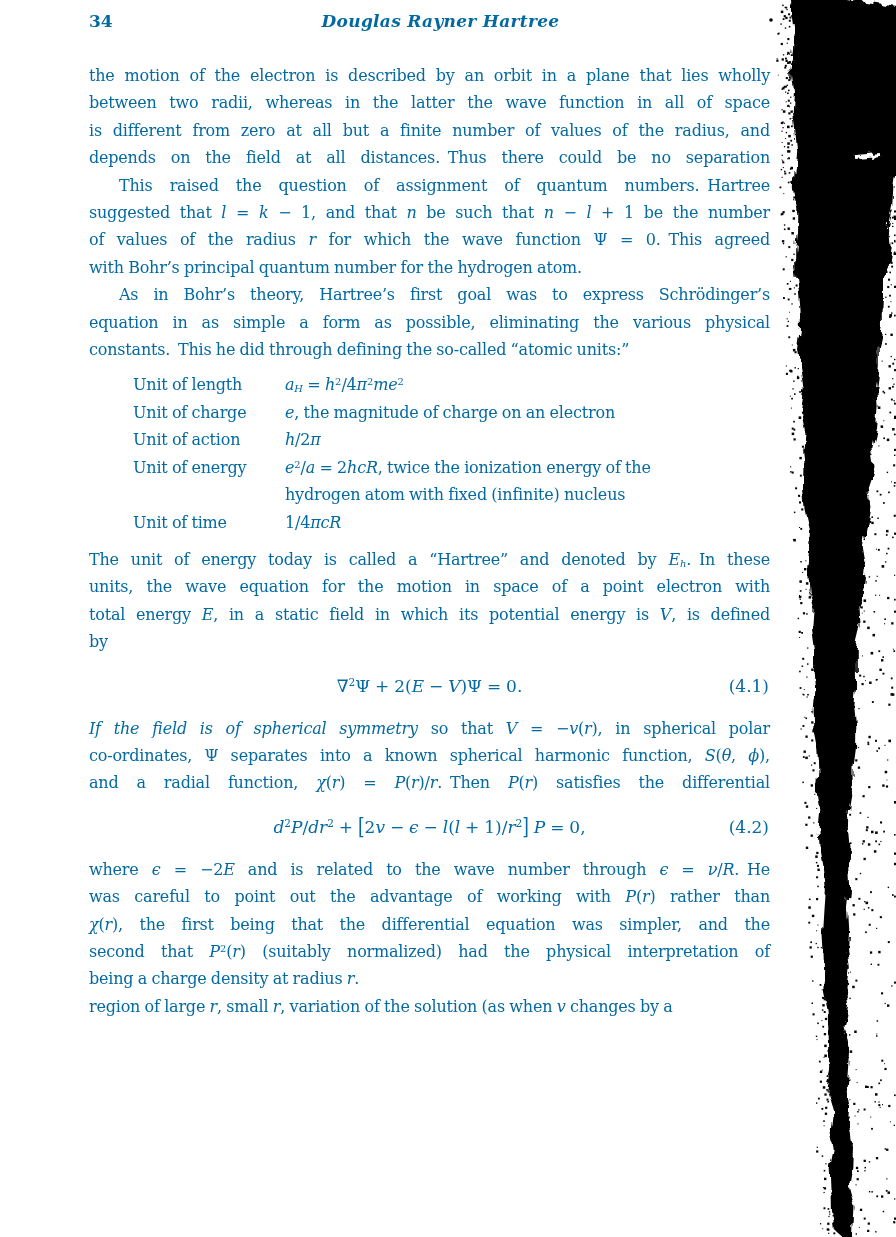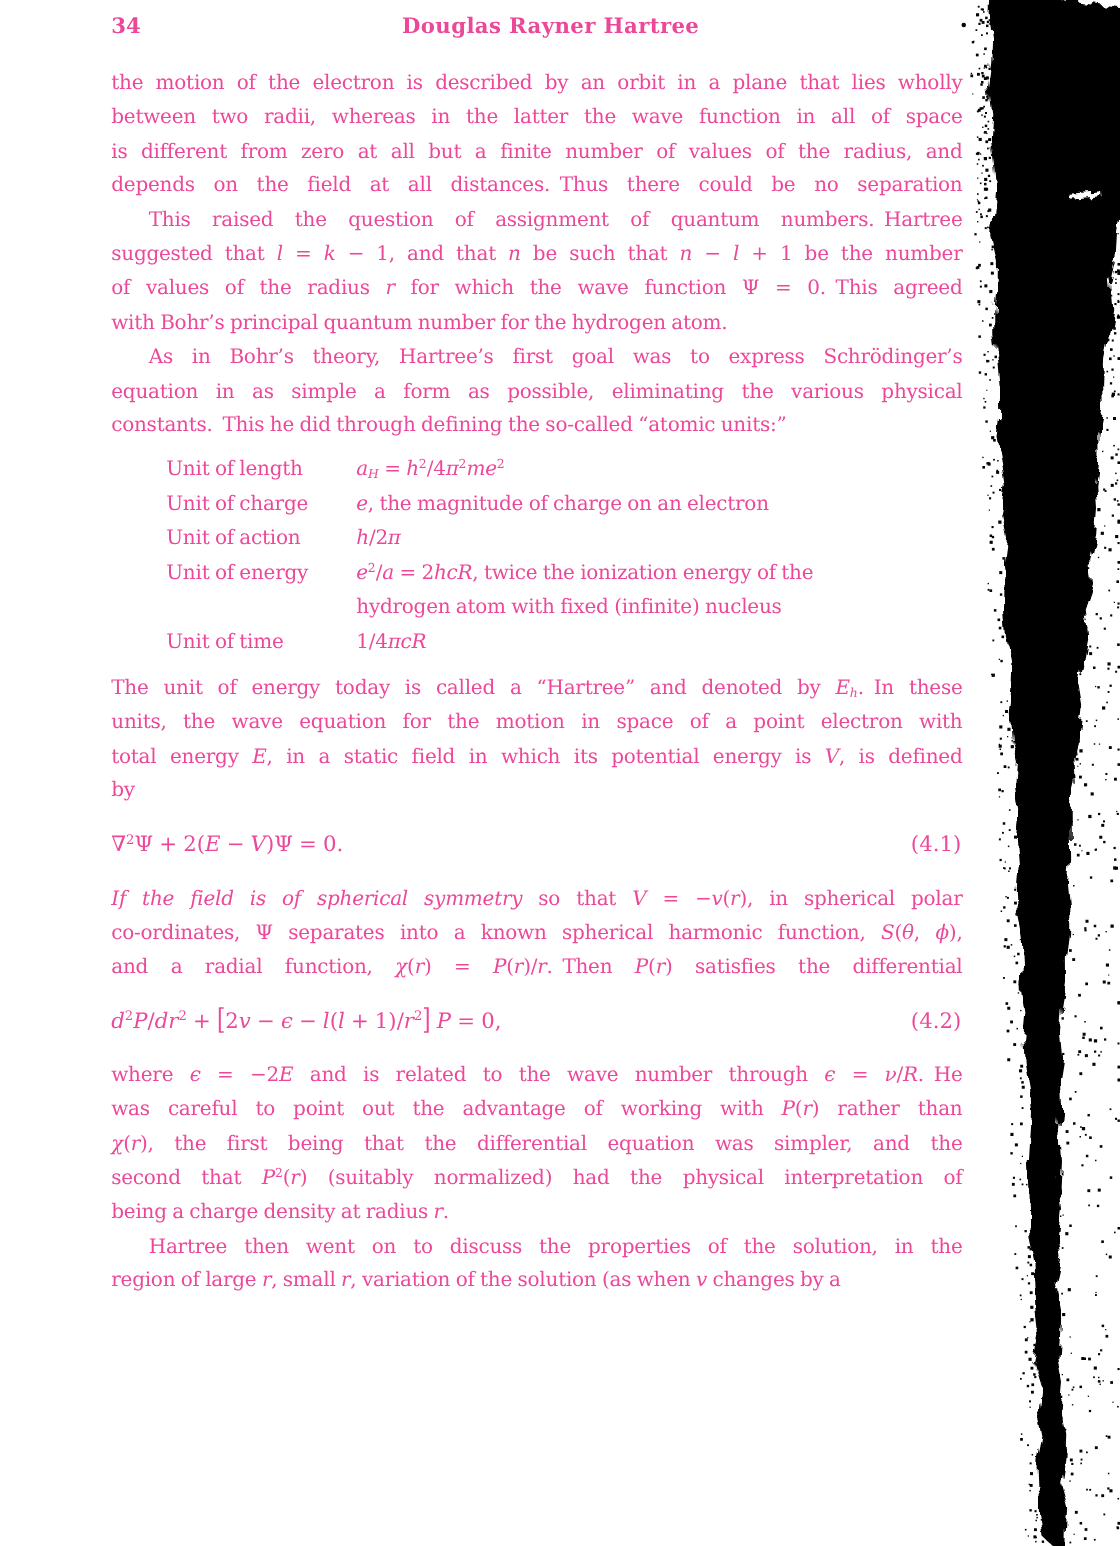--- a/index.html
+++ b/index.html
@@ -2,53 +2,53 @@
 <html><head>
 <meta charset="utf-8">
 <style>
   html,body{margin:0;padding:0;background:#ffffff;}
   #page{
     position:relative;
     width:896px;height:1237px;
     background:#ffffff;
     overflow:hidden;
     font-family:"DejaVu Serif","DejaVu Sans",serif;
-    color:#ec4899;
+    color:#0369a1;
   }
   
   #header{
     position:absolute;left:89px;top:10px;width:681px;height:22px;
     font-size:17px;font-weight:bold;line-height:22px;
   }
   #page-number{position:absolute;left:0;top:0;}
   #running-title{
     position:absolute;left:0;right:0;top:0;text-align:center;
-    letter-spacing:.3px;padding-left:22px;
+    font-style:italic;letter-spacing:.3px;padding-left:22px;
   }
   
   #content{
-    position:absolute;left:89px;top:52px;width:681px;
+    position:absolute;left:89px;top:62px;width:681px;
     font-size:16px;line-height:27.4px;letter-spacing:-0.2px;word-spacing:-0.5px;
   }
   .para{margin:0;}
   .line{text-align:justify;text-align-last:justify;}
   .line.last{text-align:left;text-align-last:left;}
   .line.indent{text-indent:30px;}
   .v,.i{font-style:italic;}
   sup.p{font-size:0.62em;line-height:0;vertical-align:0.55em;font-style:normal;letter-spacing:0;}
   sub.b{font-size:0.62em;line-height:0;vertical-align:-0.25em;font-style:italic;letter-spacing:0;}
   .k{display:inline-block;transform:scaleY(1.35);transform-origin:center 58%;}
   
   .utable{margin:8px 0 10px 0;}
   .urow{display:flex;padding-left:44px;}
   .ulabel{width:152px;flex:0 0 152px;}
   .uvalue{flex:1;}
   
   .eqrow{position:relative;margin:15px 0 14px 0;height:30px;font-size:17px;letter-spacing:0;}
-  .eqbody{position:absolute;left:0;right:0;text-align:left;line-height:30px;}
+  .eqbody{position:absolute;left:0;right:0;text-align:center;line-height:30px;}
   .eqnum{position:absolute;right:1px;top:0;line-height:30px;}
   
   #scanband{position:absolute;left:0;top:0;width:896px;height:1237px;pointer-events:none;}
 </style>
 </head>
 <body>
 
 <div id="page">
 
   <div id="header">
@@ -120,21 +120,20 @@
         <span class="eqnum">(4.2)</span>
       </div>
       <div class="para">
         <div class="line"><span class="t">where </span><span class="v">ϵ</span><span class="t"> = −2</span><span class="v">E</span><span class="t"> and is related to the wave number through </span><span class="v">ϵ</span><span class="t"> = </span><span class="v">ν</span><span class="t">/</span><span class="v">R</span><span class="t">. He</span></div>
         <div class="line"><span class="t">was careful to point out the advantage of working with </span><span class="v">P</span><span class="t">(</span><span class="v">r</span><span class="t">) rather than</span></div>
         <div class="line"><span class="v">χ</span><span class="t">(</span><span class="v">r</span><span class="t">), the first being that the differential equation was simpler, and the</span></div>
         <div class="line"><span class="t">second that </span><span class="v">P</span><sup class="p">2</sup><span class="t">(</span><span class="v">r</span><span class="t">) (suitably normalized) had the physical interpretation of</span></div>
         <div class="line last"><span class="t">being a charge density at radius </span><span class="v">r</span><span class="t">.</span></div>
       </div>
       <div class="para">
-        <div class="line indent"><span class="t">Hartree then went on to discuss the properties of the solution, in the</span></div>
         <div class="line last"><span class="t">region of large </span><span class="v">r</span><span class="t">, small </span><span class="v">r</span><span class="t">, variation of the solution (as when </span><span class="v">v</span><span class="t"> changes by a</span></div>
       </div>
     </div>
 
   <svg id="scanband" viewBox="0 0 896 1237" xmlns="http://www.w3.org/2000/svg" aria-hidden="true">
     <defs>
       <filter id="rough" x="-10%" y="-3%" width="120%" height="106%">
         <feTurbulence type="fractalNoise" baseFrequency="0.11 0.045" numOctaves="3" seed="7" result="n"></feTurbulence>
         <feDisplacementMap in="SourceGraphic" in2="n" scale="11"></feDisplacementMap>
       </filter>

